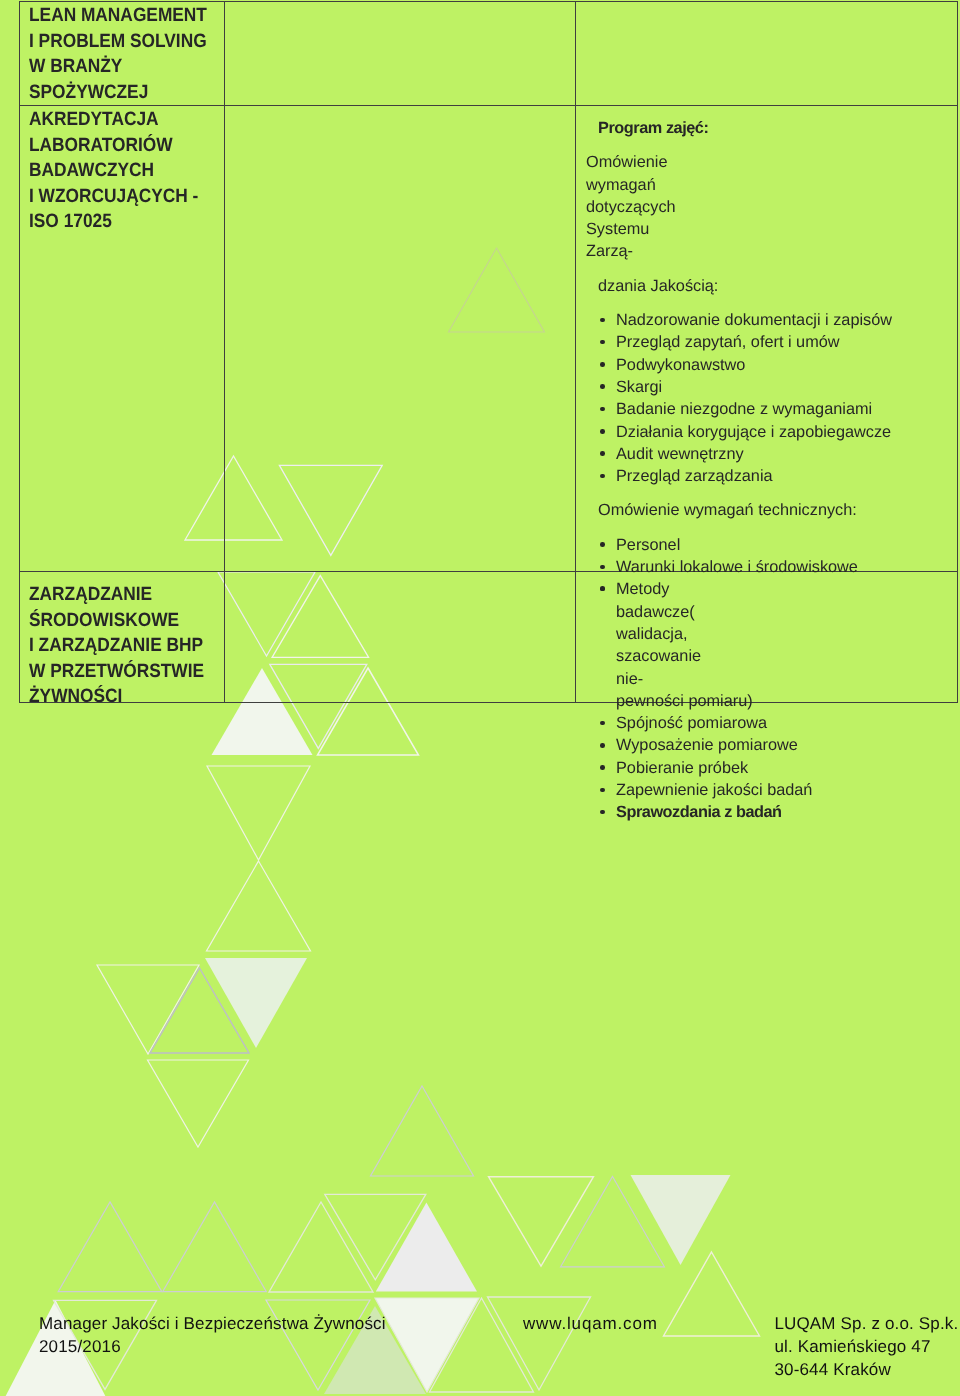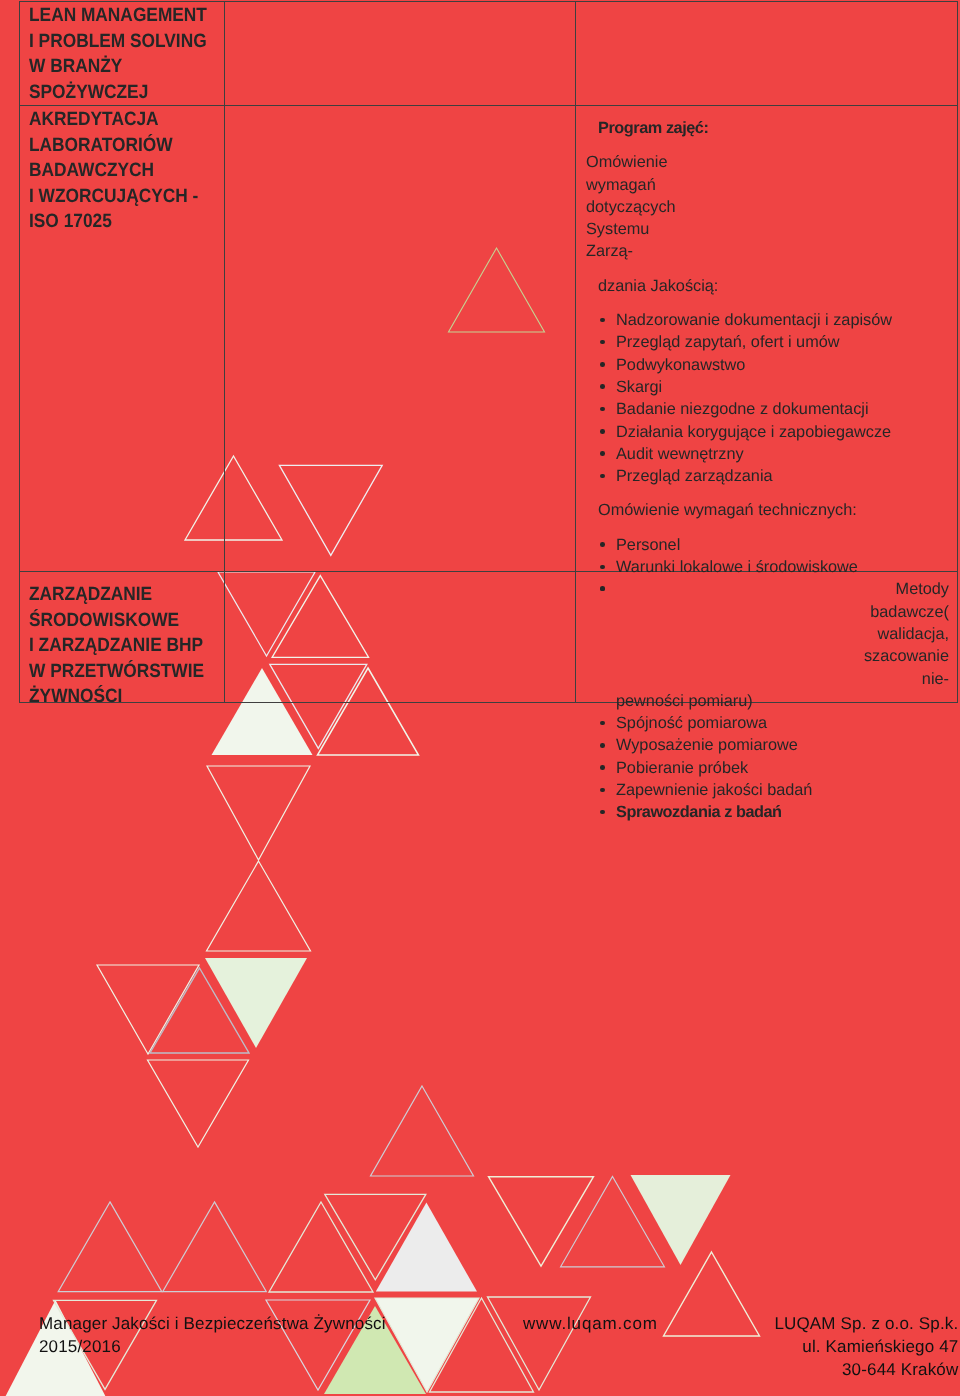--- a/index.html
+++ b/index.html
@@ -1,21 +1,21 @@
 <!DOCTYPE html>
 <html><head>
 <meta charset="utf-8">
 <title>LUQAM</title>
 <style>
   html,body{margin:0;padding:0;}
   *{-webkit-font-smoothing:antialiased;-moz-osx-font-smoothing:grayscale;}
   body{width:960px;height:1396px;background:#ffffff;position:relative;overflow:hidden;
        font-family:"Liberation Sans",sans-serif;-webkit-font-smoothing:antialiased;
        text-rendering:geometricPrecision;}
-  #page{position:absolute;left:0;top:0;width:960px;height:1396px;overflow:hidden;background:#ef4444;
+  #page{position:absolute;left:0;top:0;width:960px;height:1396px;overflow:hidden;background:#bef264;
        filter:opacity(100%);}
   #deco{position:absolute;left:0;top:0;width:960px;height:1396px;z-index:0;}
 
   
   #course-table{position:absolute;left:19px;top:1px;width:939.4px;height:702px;z-index:2;}
   .ln{position:absolute;background:#3f3f3f;}
   .lnh{height:1.4px;left:0;width:939.4px;}
   .lnv{width:1.4px;top:0;height:702px;}
 
   .cellcap{position:absolute;left:10px;width:230px;
@@ -33,21 +33,21 @@
       width:4.6px;height:4.6px;border-radius:50%;background:#262626;}
   .progcell li.b{font-weight:bold;}
   .jrow{display:flex;justify-content:space-between;white-space:nowrap;flex-direction:column;}
   .jrow.ind{padding-left:30px;}
 
   
   #footer{position:absolute;left:0;top:1312.4px;width:960px;z-index:3;
       font-size:17px;line-height:23px;color:#111111;letter-spacing:0.16px;}
   #footer .fl{position:absolute;left:39px;top:0;white-space:pre-line;}
   #footer .fc{position:absolute;left:487px;top:0;letter-spacing:0.84px;margin-left:36px;}
-  #footer .fr{position:absolute;right:1.6px;top:0;text-align:right;white-space:pre-line;}
+  #footer .fr{position:absolute;right:1.6px;top:0;text-align:left;white-space:pre-line;}
 </style>
 </head>
 <body>
 
 <div id="page">
 
   <svg id="deco" viewBox="0 0 960 1396">
       <polygon points="496.5,248.0 544.5,332.0 448.5,332.0" fill="none" stroke="#c5d392" stroke-width="1.1"></polygon>
       <polygon points="233.5,456.0 282.0,540.0 185.0,540.0" fill="none" stroke="#f0f3e9" stroke-width="1.3"></polygon>
       <polygon points="279.4,465.4 382.2,465.4 330.8,555.4" fill="none" stroke="#eeeef1" stroke-width="1.3"></polygon>
@@ -118,31 +118,31 @@
           <span>dotyczących</span> 
           <span>Systemu</span> 
           <span>Zarzą-</span>
         </div>
         <p class="">dzania Jakością:</p>
         <ul>
           <li>Nadzorowanie dokumentacji i zapisów</li>
           <li>Przegląd zapytań, ofert i umów</li>
           <li>Podwykonawstwo</li>
           <li>Skargi</li>
-          <li>Badanie niezgodne z dokumentacji</li>
+          <li>Badanie niezgodne z wymaganiami</li>
           <li>Działania korygujące i zapobiegawcze</li>
           <li>Audit wewnętrzny</li>
           <li>Przegląd zarządzania</li>
         </ul>
         <p class="">Omówienie wymagań technicznych:</p>
         <ul>
           <li>Personel</li>
           <li>Warunki lokalowe i środowiskowe</li>
           <li style="white-space: normal; padding: 0px;">
-            <div class="jrow ind" style="position: relative; text-align: right;">
+            <div class="jrow ind" style="position: relative;">
               <span>Metody</span> 
               <span>badawcze(</span> 
               <span>walidacja,</span> 
               <span>szacowanie</span> 
               <span>nie-</span>
               <span style="position: absolute; left: 14.2px; top: 8.1px; width: 4.6px; height: 4.6px; border-radius: 50%; background: rgb(38, 38, 38);"></span>
             </div>
             <div style="padding-left: 30px; white-space: nowrap;">pewności pomiaru)</div>
           </li>
           <li>Spójność pomiarowa</li>

